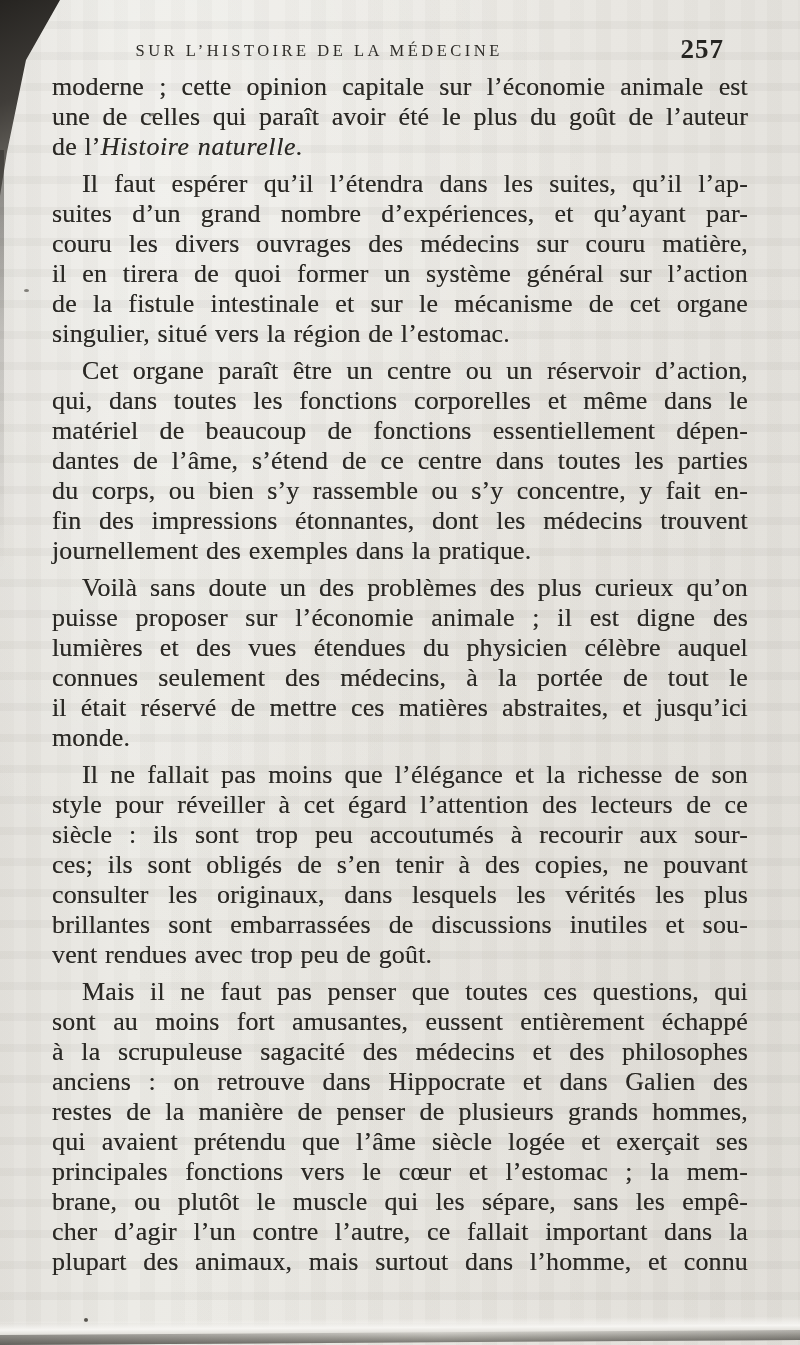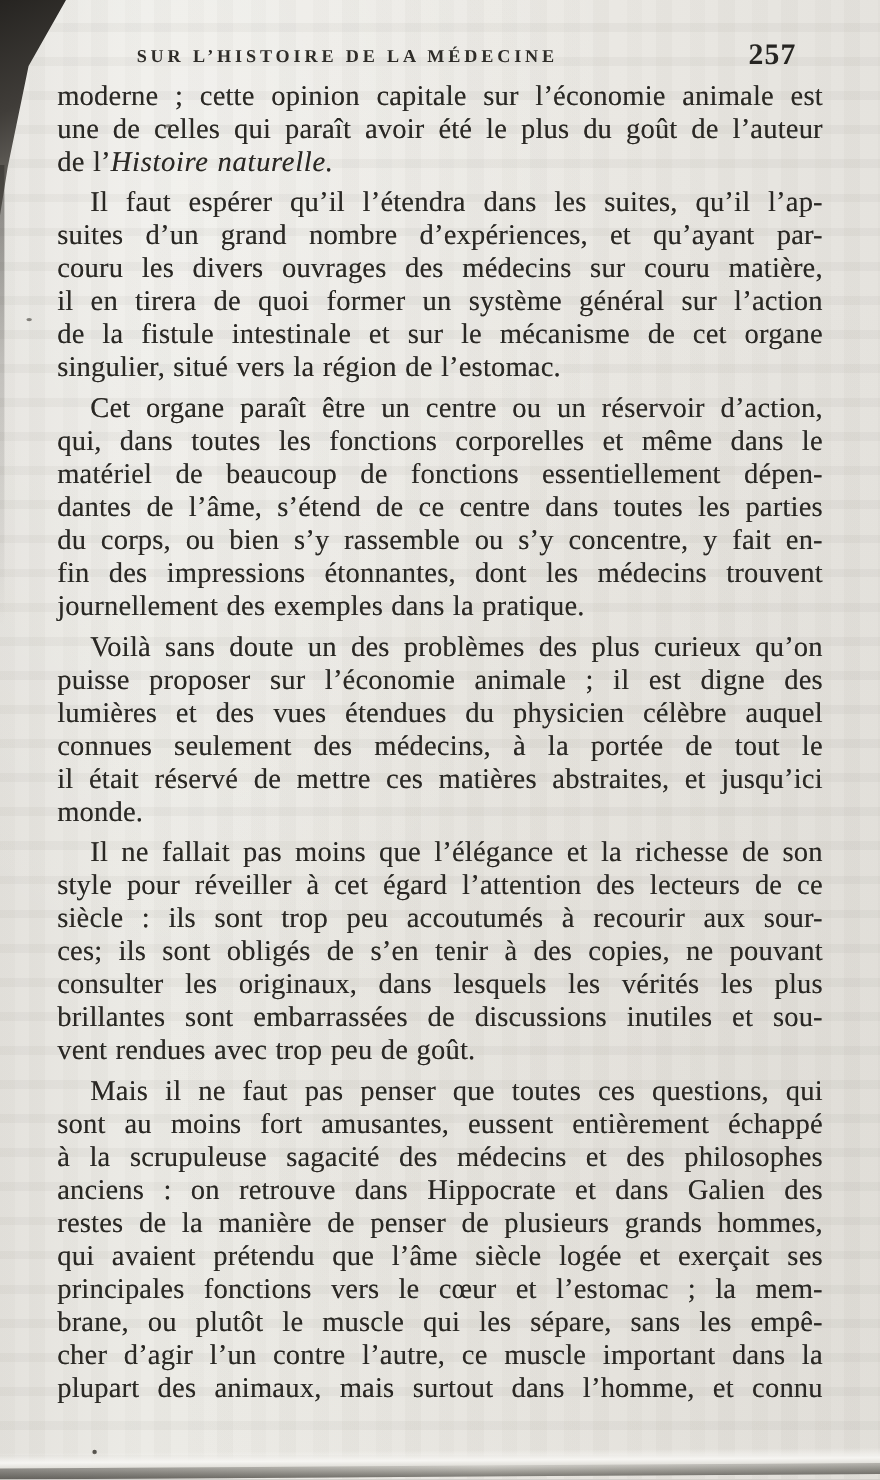--- a/index.html
+++ b/index.html
@@ -49,21 +49,21 @@
   .bottom-edge::after{
     content:"";position:absolute;left:0;bottom:0;height:10px;width:100%;
     background:linear-gradient(to right, rgba(70,68,64,0.55), rgba(70,68,64,0.12) 55%, rgba(70,68,64,0.30) 100%);
   }
   .running-head{
     position:absolute;top:38px;left:52px;width:696px;height:30px;
   }
   .head-title{
     position:absolute;left:50%;transform:translateX(-72%);
     top:3px;white-space:nowrap;
-    font-size:16.5px;font-weight:700;letter-spacing:3.5px;
+    font-size:16.5px;font-weight:400;letter-spacing:3.5px;
     color:#2e2c28;
   }
   .folio{
     position:absolute;right:24px;top:-4px;
     font-size:27px;font-weight:700;letter-spacing:1px;color:#262522;
   }
   .body-text{
     position:absolute;top:72px;left:52px;width:696px;
     font-size:26px;line-height:30px;
     letter-spacing:0.15px;word-spacing:1px;
@@ -136,21 +136,21 @@
       </div>
       <div class="paragraph indent">
         <div class="line">Mais il ne faut pas penser que toutes ces questions, qui</div>
         <div class="line">sont au moins fort amusantes, eussent entièrement échappé</div>
         <div class="line">à la scrupuleuse sagacité des médecins et des philosophes</div>
         <div class="line">anciens : on retrouve dans Hippocrate et dans Galien des</div>
         <div class="line">restes de la manière de penser de plusieurs grands hommes,</div>
         <div class="line">qui avaient prétendu que l’âme siècle logée et exerçait ses</div>
         <div class="line">principales fonctions vers le cœur et l’estomac ; la mem-</div>
         <div class="line">brane, ou plutôt le muscle qui les sépare, sans les empê-</div>
-        <div class="line">cher d’agir l’un contre l’autre, ce muscle important dans la</div>
+        <div class="line">cher d’agir l’un contre l’autre, ce fallait important dans la</div>
         <div class="line">plupart des animaux, mais surtout dans l’homme, et connu</div>
       </div>
     </main>
 
   <span class="speck s1"></span>
   <span class="speck s2"></span>
   <span class="speck s3"></span>
 
   <div class="bottom-edge"></div>
 </div>

